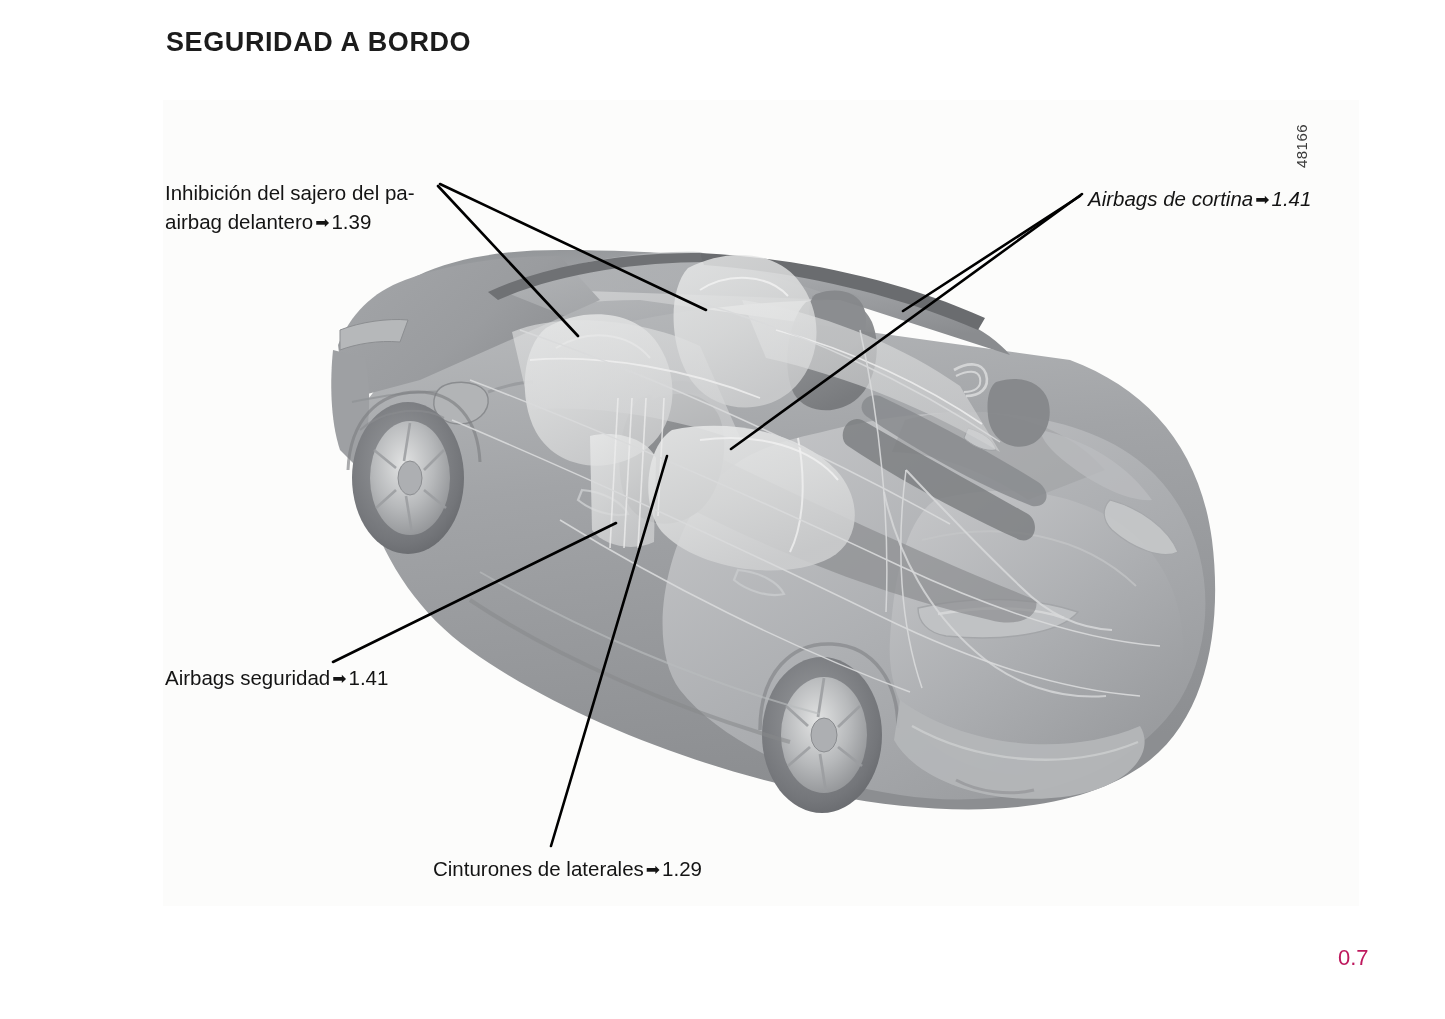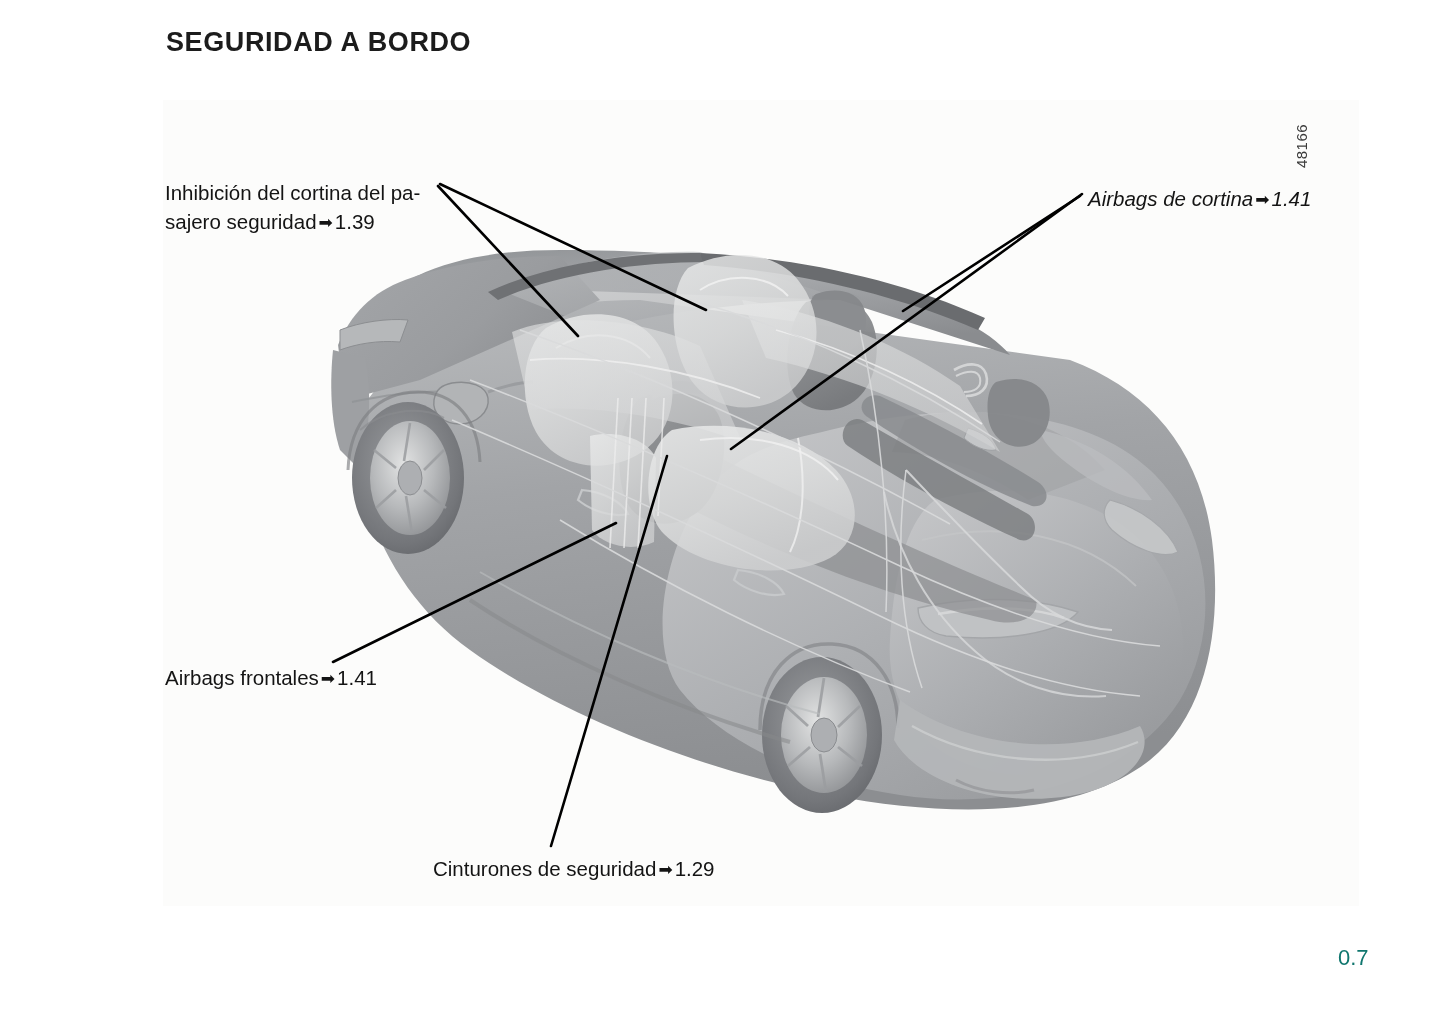--- a/index.html
+++ b/index.html
@@ -63,21 +63,21 @@
     left: -26px;
     top: 32px;
   }
 
   
   #page-number {
     position: absolute;
     left: 1338px;
     top: 945px;
     font-size: 22px;
-    color: #0f766e;
+    color: #be185d;
   }
 
   
   .callout {
     position: absolute;
     font-size: 20.5px;
     color: #141414;
     line-height: 1.42;
     white-space: nowrap;
   }
@@ -353,29 +353,29 @@
       <path d="M1082,194 L731,449"></path>
 
       <path d="M333,662 L616,523"></path>
 
       <path d="M551,846 L667,456"></path>
     </g>
   </svg>
 
 
   <div class="callout wrap" id="label-inhibicion">
-    <span>Inhibición del cortina del pa-</span><br>
-    <span>sajero seguridad</span><span class="arrow-glyph">➡</span><span>1.39</span>
+    <span>Inhibición del sajero del pa-</span><br>
+    <span>airbag delantero</span><span class="arrow-glyph">➡</span><span>1.39</span>
   </div>
 
   <div class="callout" id="label-cortina">
     <span>Airbags de cortina</span><span class="arrow-glyph">➡</span><span>1.41</span>
   </div>
 
   <div class="callout" id="label-laterales">
-    <span>Airbags frontales</span><span class="arrow-glyph">➡</span><span>1.41</span>
+    <span>Airbags seguridad</span><span class="arrow-glyph">➡</span><span>1.41</span>
   </div>
 
   <div class="callout" id="label-cinturones">
-    <span>Cinturones de seguridad</span><span class="arrow-glyph">➡</span><span>1.29</span>
+    <span>Cinturones de laterales</span><span class="arrow-glyph">➡</span><span>1.29</span>
   </div>
 
 </div>
 
 </body></html>

